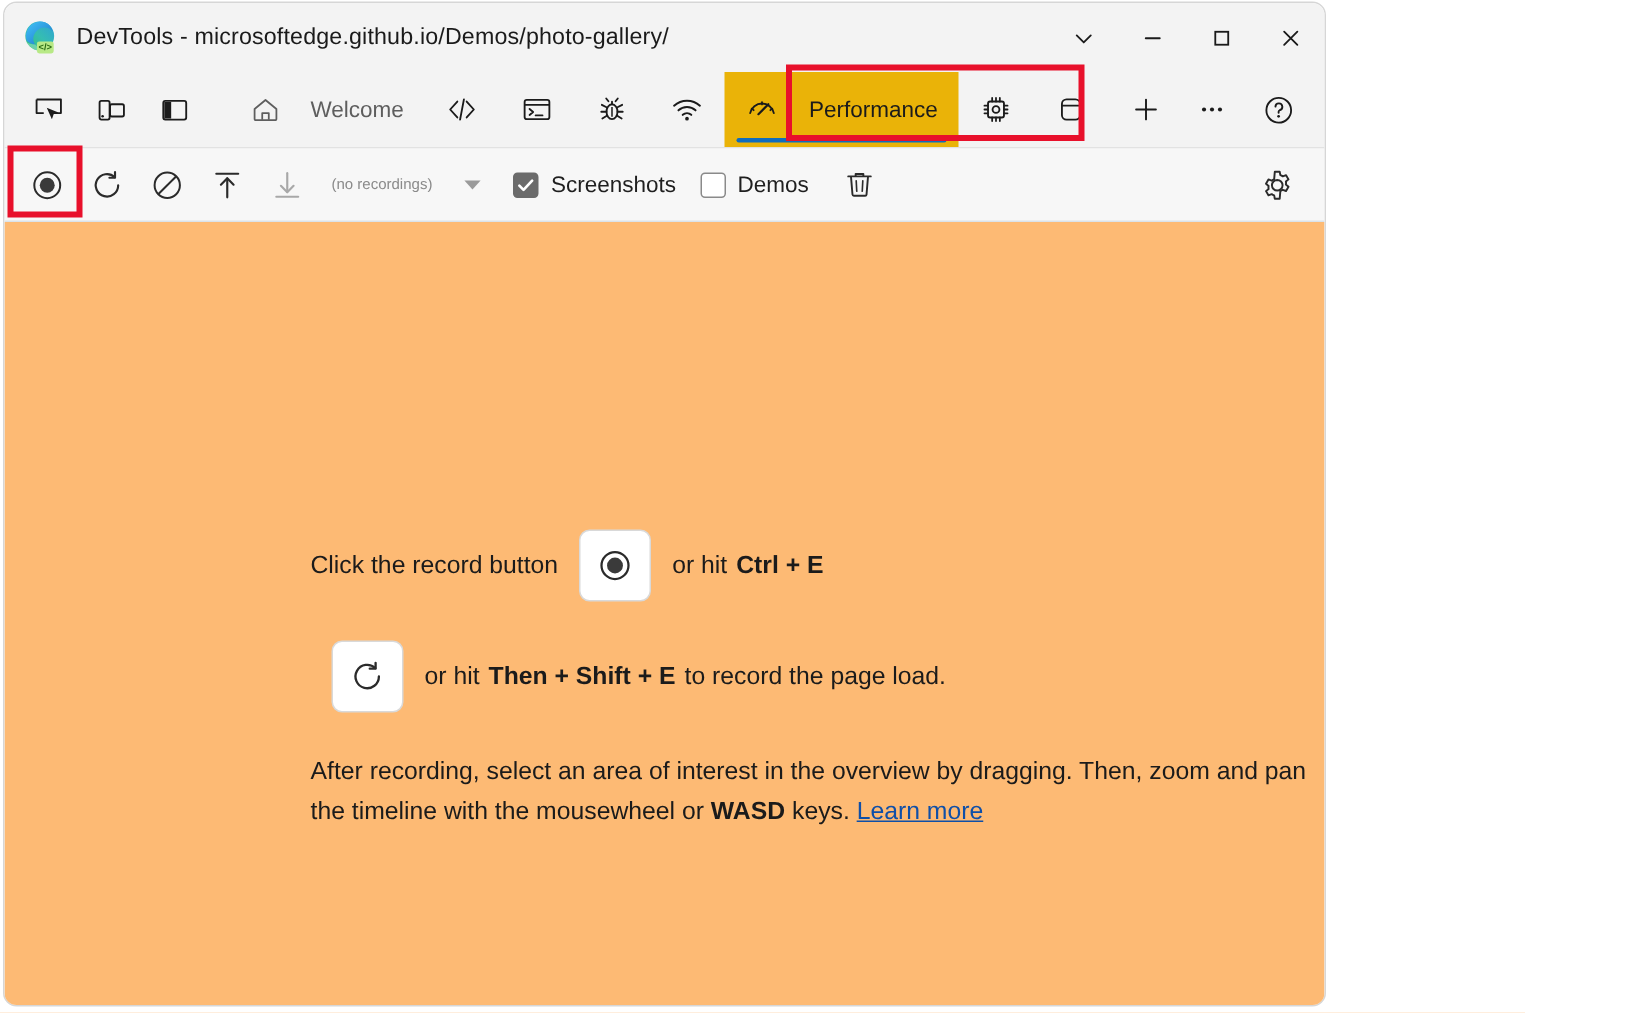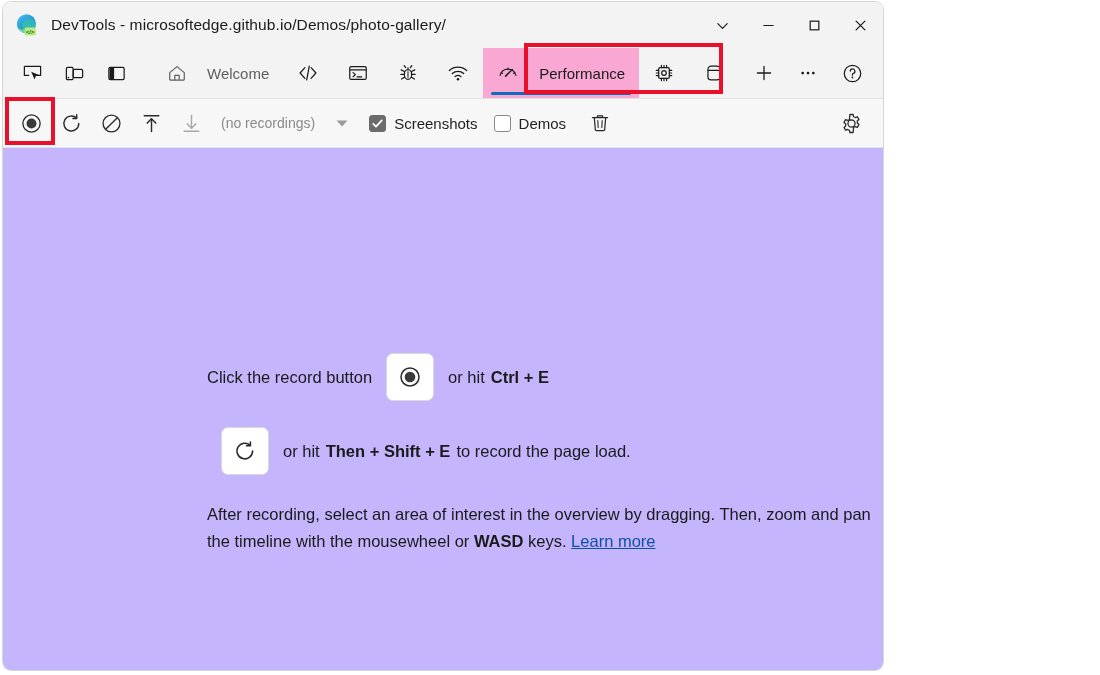--- a/index.html
+++ b/index.html
@@ -114,21 +114,21 @@
     gap: 20px;
     padding: 0 14px;
     position: relative;
     cursor: default;
     color: #616161;
     font-size: 15px;
     white-space: nowrap;
   }
   .tab .tlabel { color: #5e5e5e; }
   .tab.active {
-    background: #f9a8d4;
+    background: #eab308;
   }
   .tab.active .tlabel { color: #1b1b1b; }
   .tab.active::after {
     content: "";
     position: absolute;
     left: 8px;
     right: 8px;
     bottom: 3px;
     height: 3px;
     border-radius: 2px;
@@ -166,21 +166,21 @@
     width: 40px;
     height: 40px;
     display: flex;
     align-items: center;
     justify-content: center;
     border-radius: 4px;
     cursor: default;
   }
   .perf-icon.disabled { opacity: .38; }
   .recordings-label {
-    font-size: 14px;
+    font-size: 10px;
     color: #8a8a8a;
     margin-left: 10px;
     white-space: nowrap;
   }
   .dropdown-caret {
     margin-left: 16px;
     width: 22px;
     display: flex;
     align-items: center;
     justify-content: center;
@@ -218,21 +218,21 @@
   .perf-right {
     margin-left: auto;
     padding-right: 12px;
     display: flex;
     align-items: center;
   }
 
   
   .main {
     flex: 1;
-    background: #c4b5fd;
+    background: #fdba74;
     position: relative;
     text-decoration: underline;
   }
   .landing {
     position: absolute;
     left: 204px;
     top: 205px;
     width: 690px;
   }
   .lrow {

